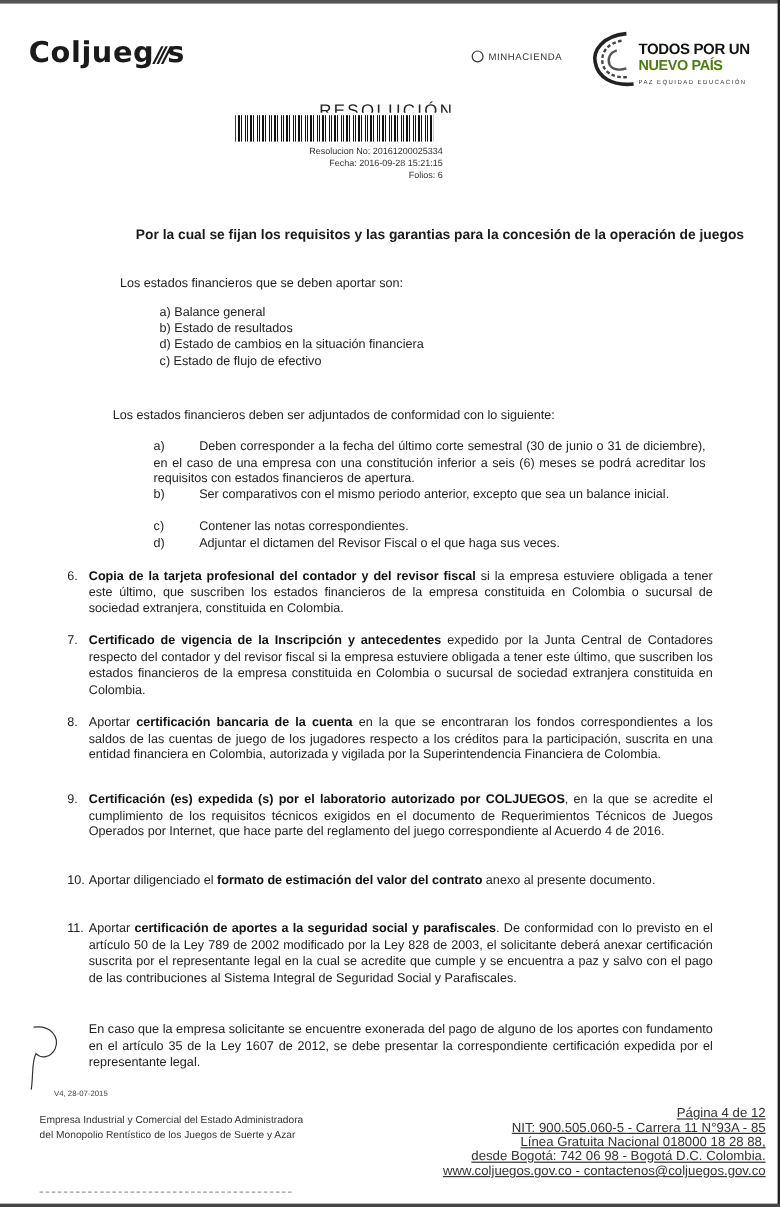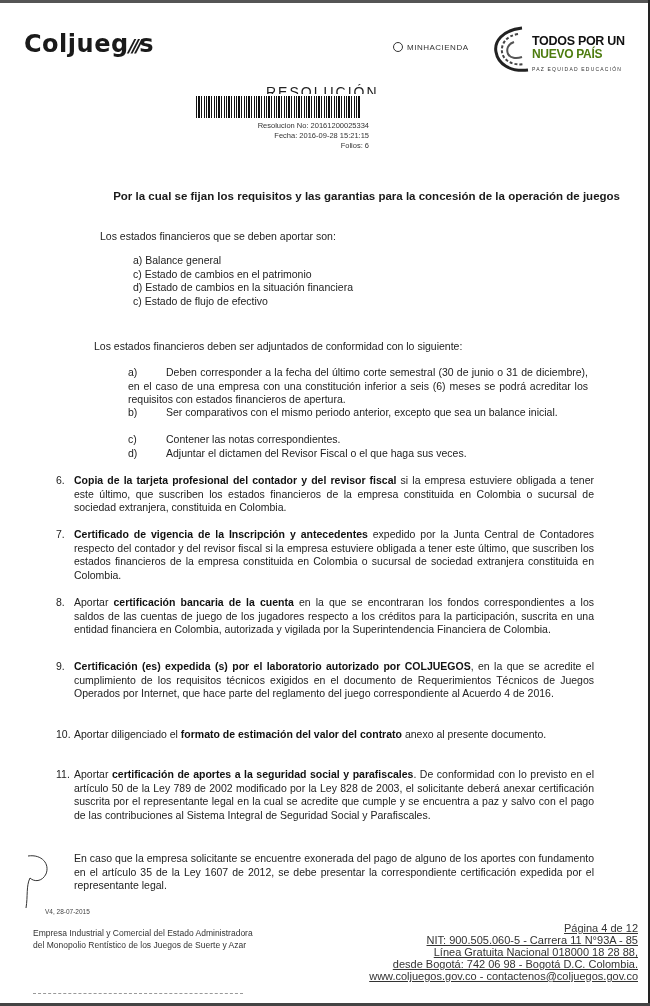--- a/index.html
+++ b/index.html
@@ -98,21 +98,21 @@
 <div class="stamp" style="top:141px;">Folios: 6</div>
 
 <div class="subject">
   <div>Por la cual se fijan los requisitos y las garantias para la concesión de la operación de juegos</div>
 </div>
 
 <div class="p" style="left:100px; top:230px;">Los estados financieros que se deben aportar son:</div>
 
 <div class="list-fin">
   <div>a) Balance general</div>
-  <div>c) Estado de cambios en el patrimonio</div>
+  <div>b) Estado de resultados</div>
   <div>d) Estado de cambios en la situación financiera</div>
   <div>c) Estado de flujo de efectivo</div>
 </div>
 
 <div class="p" style="left:94px; top:340px;">Los estados financieros deben ser adjuntados de conformidad con lo siguiente:</div>
 
 <div class="sub-item" style="top:366px;">
   <span class="lbl">a)</span><span>Deben corresponder a la fecha del último corte semestral (30 de junio o 31 de diciembre), en el caso de una empresa con una constitución inferior a seis (6) meses se podrá acreditar los requisitos con estados financieros de apertura.</span>
 </div>
 <div class="sub-item" style="top:406px;">

